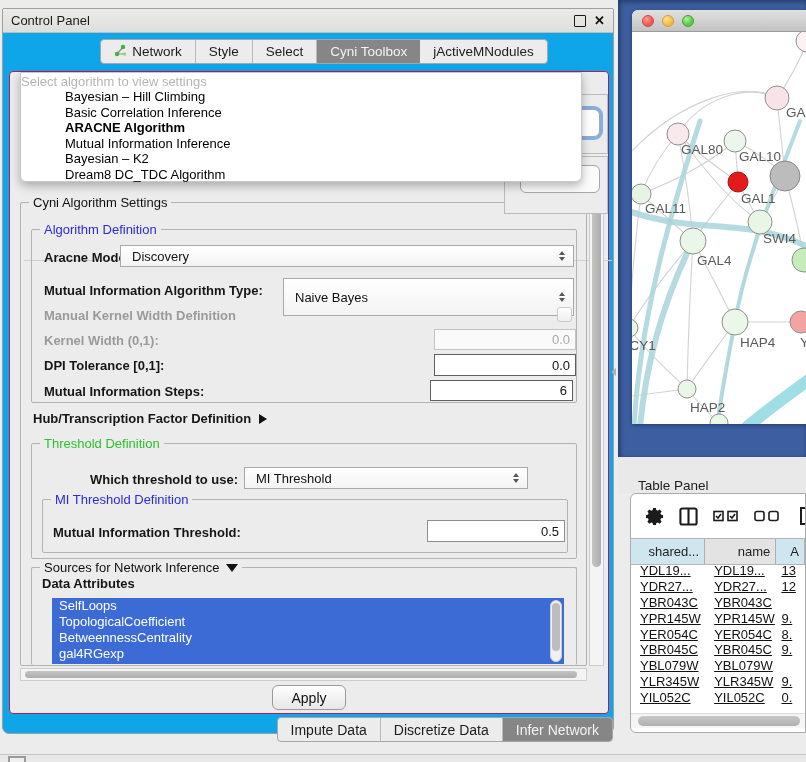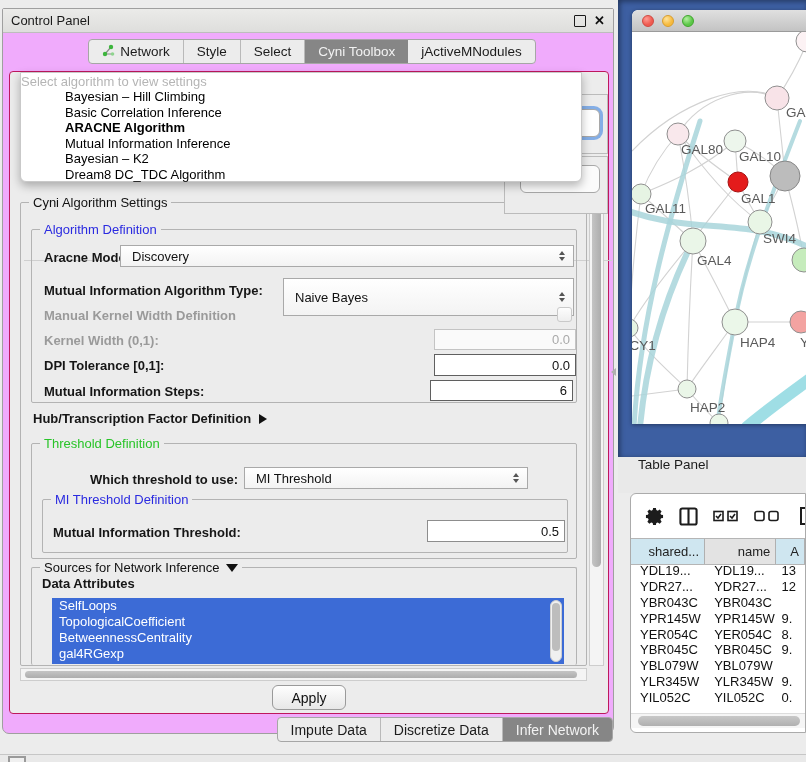--- a/index.html
+++ b/index.html
@@ -5,35 +5,35 @@
   html,body{margin:0;padding:0;}
   body{
     width:806px;height:762px;position:relative;overflow:hidden;
     background:#ececec;
     font-family:"Liberation Sans",sans-serif;
     -webkit-font-smoothing:antialiased;
   }
   
   .control-window{
     position:absolute;left:2px;top:8px;width:612px;height:726px;
-    background:#f0abfc;border:1px solid #9f9f9f;border-radius:2px 2px 7px 7px;
+    background:#0ea5e9;border:1px solid #9f9f9f;border-radius:2px 2px 7px 7px;
     box-sizing:border-box;
   }
   .titlebar{
     position:absolute;left:0;top:0;right:0;height:24px;
     background:linear-gradient(#ebebe9,#dededc);
     border-bottom:1px solid #bdbdbd;
     display:flex;align-items:center;padding:0 8px;box-sizing:border-box;
   }
   .titlebar .title{font-size:13px;color:#1a1a1a;}
   .titlebar .tb-icons{margin-left:auto;display:flex;align-items:center;gap:8px;}
   .float-box{width:10px;height:10px;border:1.6px solid #1a1a1a;border-radius:1px;}
   .close-x{font-size:13px;font-weight:bold;color:#111;line-height:10px;}
   
-  .tabbar{position:absolute;left:4px;top:30px;width:100%;display:flex;justify-content:center;}
+  .tabbar{position:absolute;left:16px;top:30px;width:100%;display:flex;justify-content:center;}
   .seg-group{display:flex;border:1px solid #a6a6a6;border-radius:4px;overflow:hidden;background:#ececec;height:23px;}
   .seg{display:flex;align-items:center;gap:5px;padding:0 13px;font-size:13.5px;color:#1c1c1c;
        border-right:1px solid #b9b9b9;cursor:default;white-space:nowrap;}
   .seg:last-child{border-right:none;}
   .seg.selected{background:#868686;color:#f2f2f2;border-right:none;}
   
   .content-panel{
     position:absolute;left:6px;top:62px;width:600px;height:643px;
     border:1px solid #be185d;border-radius:4px;box-sizing:border-box;background:#ececec;
   }
@@ -96,32 +96,32 @@
   .net-window{position:absolute;left:14px;top:10px;width:174px;height:414px;background:#fff;
     border-radius:6px 0 0 0;overflow:hidden;box-shadow:0 1px 4px rgba(0,0,0,.4);}
   .net-titlebar{height:21px;background:linear-gradient(#e0e0e0,#c3c3c3);border-bottom:1px solid #9b9b9b;
     display:flex;align-items:center;gap:8px;padding-left:10px;border-radius:6px 0 0 0;}
   .light{width:12px;height:12px;border-radius:50%;box-sizing:border-box;}
   .light.red{background:radial-gradient(circle at 35% 30%,#ff9a92,#ef5a50 60%);border:1px solid #cf4840;}
   .light.yellow{background:radial-gradient(circle at 35% 30%,#ffe39a,#f6ba3e 60%);border:1px solid #d89d2e;}
   .light.green{background:radial-gradient(circle at 35% 30%,#b4f0a0,#5cc748 60%);border:1px solid #3fa52c;}
   .net-canvas{position:absolute;left:0;top:22px;right:0;bottom:0;background:#fff;}
   .table-panel-header{position:absolute;left:618px;top:457px;width:188px;height:36px;background:#e9e9e9;
-    display:flex;align-items:flex-start;padding-left:20px;box-sizing:border-box;font-size:13.5px;color:#1c1c1c;}
+    display:flex;align-items:flex-end;padding-left:20px;box-sizing:border-box;font-size:13.5px;color:#1c1c1c;}
   .table-box{position:absolute;left:630px;top:493px;width:176px;height:240px;background:#fff;
     border:1px solid #ababab;border-radius:6px 0 0 6px;box-sizing:border-box;overflow:hidden;}
   .tb-toolbar{position:absolute;left:0;top:0;right:0;height:44px;display:flex;align-items:center;gap:15px;padding-left:14px;}
   .thead{position:absolute;left:0;top:44px;right:0;height:25px;display:flex;border-top:1px solid #b5b5b5;border-bottom:1px solid #b5b5b5;}
   .th{box-sizing:border-box;border-right:1px solid #b0b0b0;font-size:13px;color:#222;
       display:flex;align-items:center;justify-content:flex-end;padding-right:5px;}
   .th.blue{background:#cfe6f0;}
   .th.gray{background:#e3e3e3;}
   .trows{position:absolute;left:0;top:69px;right:0;height:150px;overflow:hidden;}
   .trow{display:flex;height:15.8px;align-items:center;font-size:13px;color:#111;}
-  .td{box-sizing:border-box;padding-left:9px;white-space:nowrap;overflow:hidden;}
+  .td{box-sizing:border-box;padding-left:9px;white-space:nowrap;overflow:hidden;text-decoration:underline;}
   .tb-hsb{position:absolute;left:0;top:219px;right:0;height:14px;background:#f5f5f5;border-top:1px solid #ddd;}
   .tb-hsb .thumb{position:absolute;top:2px;bottom:2px;left:7px;width:162px;background:linear-gradient(#c8c8c8,#b0b0b0);border-radius:6px;}
   
   .bottom-strip{position:absolute;left:0;top:754px;width:806px;height:8px;background:#e9e9e9;border-top:1px solid #c6c6c6;}
   .corner-grip{position:absolute;left:8px;top:756px;width:18px;height:16px;border:2px solid #9a9a9a;background:#f0f0f0;box-sizing:border-box;}
   .splitter-handle{position:absolute;left:611px;top:368px;width:0;height:0;
     border-top:4px solid transparent;border-bottom:4px solid transparent;border-right:5px solid #b0b0b0;}
   
   .ic{display:inline-flex;align-items:center;justify-content:center;}
 </style>

